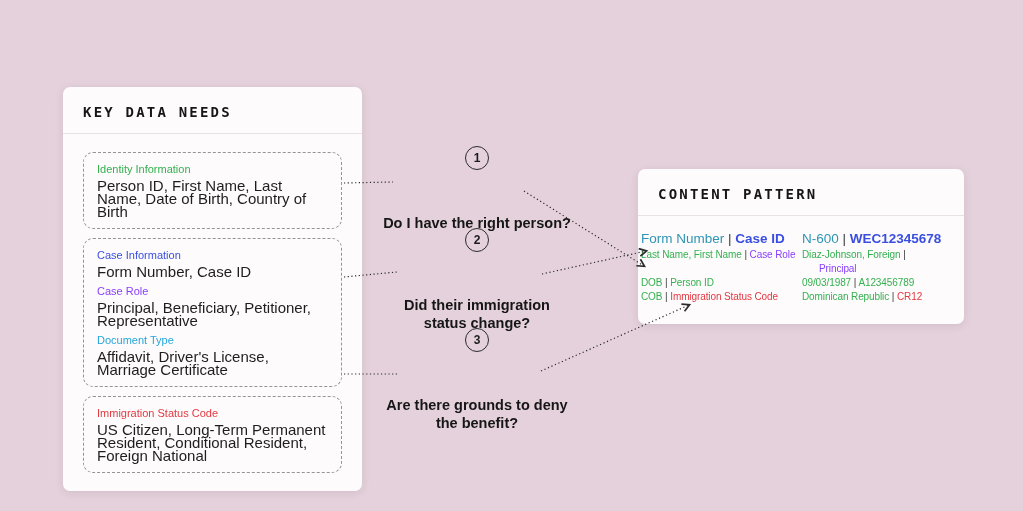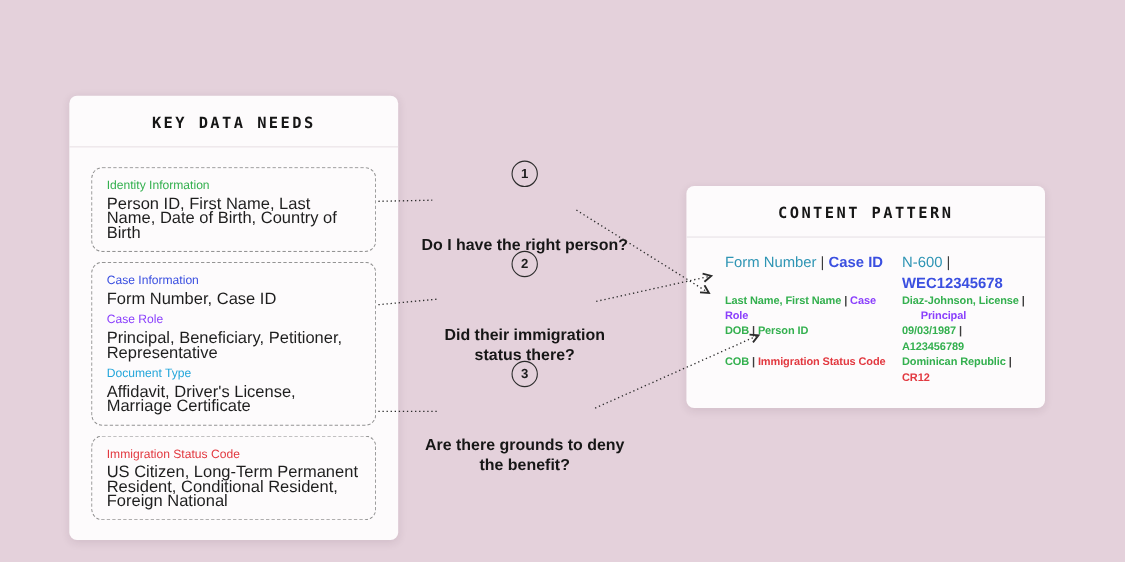--- a/index.html
+++ b/index.html
@@ -1,21 +1,21 @@
 <!DOCTYPE html>
 <html><head>
 <meta charset="utf-8">
 <style>
   html,body{margin:0;padding:0;}
   body{font-family:"Liberation Sans", sans-serif; background:#e4d1db;}
   .canvas{position:relative;width:1023px;height:511px;background:#e4d1db;overflow:hidden;}
 
   .card{position:absolute;background:#fdfbfc;border-radius:7px;box-shadow:0 2px 8px rgba(60,30,50,.10);z-index:1;}
   .card h2{margin:0;font-family:"DejaVu Sans Mono", monospace;font-weight:bold;color:#161616;
-           font-size:14px;letter-spacing:2.2px;line-height:20px;text-align:center;}
+           font-size:14px;letter-spacing:2.2px;line-height:20px;}
   .card .head{padding:15px 20px 11px 20px;}
   .divider{height:1px;background:#e8e2e6;}
 
   
   .left-card{left:63px;top:87px;width:299px;}
   .left-card .boxes{padding:18px 20px 18px 20px;}
   .dashed-box{border:1.5px dashed #949494;border-radius:10px;padding:10px 13px;background:transparent;}
   .dashed-box + .dashed-box{margin-top:9px;}
   .group + .group{margin-top:7px;}
   .group .label{font-size:11px;line-height:13px;margin-bottom:3px;}
@@ -23,27 +23,27 @@
 
   
   .q{position:absolute;left:382px;width:190px;text-align:center;z-index:2;}
   .q1{top:146px;} .q2{top:228px;} .q3{top:328px;}
   .qcircle{width:22px;height:22px;border:1.6px solid #2b2b2b;border-radius:50%;
            margin:0 auto 6px auto;display:flex;align-items:center;justify-content:center;
            font-size:12px;font-weight:bold;color:#1c1c1c;}
   .qtext{font-size:14.5px;font-weight:bold;color:#161616;line-height:18px;margin-top:44px;}
 
   
-  .right-card{left:624px;top:169px;width:326px;}
-  .pattern{padding:13px 18px 20px 35px;}
+  .right-card{left:638px;top:169px;width:326px;}
+  .pattern{padding:13px 18px 20px 3px;}
   .prow{display:flex;align-items:baseline;}
   .prow .field{width:161px;flex:0 0 161px;}
   .prow .value{flex:1;}
   .prow-large{font-size:13.5px;line-height:19px;}
-  .prow-small{font-size:10px;line-height:14px;letter-spacing:-0.1px;font-weight:bold;}
+  .prow-small{font-size:10px;line-height:14px;letter-spacing:-0.1px;}
   .part-b{font-weight:bold;}
 
   .overlay{position:absolute;left:0;top:0;width:1023px;height:511px;z-index:5;pointer-events:none;}
 </style>
 </head>
 <body>
 
 <div class="canvas">
 
   <div class="card left-card">
@@ -80,40 +80,40 @@
         </div>
       </div>
   </div>
 
   <div class="q q1">
     <div class="qcircle">1</div>
     <div class="qtext">Do I have the right person?</div>
   </div>
   <div class="q q2">
     <div class="qcircle">2</div>
-    <div class="qtext">Did their immigration status there?</div>
+    <div class="qtext">Did their immigration status change?</div>
   </div>
   <div class="q q3">
     <div class="qcircle">3</div>
     <div class="qtext">Are there grounds to deny the benefit?</div>
   </div>
 
   <div class="card right-card">
     <div class="head">
       <h2>CONTENT PATTERN</h2>
     </div>
     <div class="divider"></div>
     <div class="pattern" id="pattern-rows">
         <div class="prow prow-large">
           <div class="field"><span style="color: rgb(47, 149, 180);">Form Number</span><span style="color: rgb(60, 60, 60);"> | </span><span class="part-b" style="color: rgb(58, 79, 224);">Case ID</span></div>
           <div class="value"><span style="color: rgb(47, 149, 180);">N-600</span><span style="color: rgb(60, 60, 60);"> | </span><span class="part-b" style="color: rgb(58, 79, 224);">WEC12345678</span></div>
         </div>
         <div class="prow prow-small">
           <div class="field"><span style="color: rgb(52, 176, 79);">Last Name, First Name</span><span style="color: rgb(60, 60, 60);"> | </span><span style="color: rgb(138, 63, 252);">Case Role</span></div>
-          <div class="value"><span style="color: rgb(52, 176, 79);">Diaz-Johnson, License</span><span style="color: rgb(60, 60, 60);"> | </span><span style="color: rgb(138, 63, 252); margin-left: 17px;">Principal</span></div>
+          <div class="value"><span style="color: rgb(52, 176, 79);">Diaz-Johnson, Foreign</span><span style="color: rgb(60, 60, 60);"> | </span><span style="color: rgb(138, 63, 252); margin-left: 17px;">Principal</span></div>
         </div>
         <div class="prow prow-small">
           <div class="field"><span style="color: rgb(52, 176, 79);">DOB</span><span style="color: rgb(60, 60, 60);"> | </span><span style="color: rgb(52, 176, 79);">Person ID</span></div>
           <div class="value"><span style="color: rgb(52, 176, 79);">09/03/1987</span><span style="color: rgb(60, 60, 60);"> | </span><span style="color: rgb(52, 176, 79);">A123456789</span></div>
         </div>
         <div class="prow prow-small">
           <div class="field"><span style="color: rgb(52, 176, 79);">COB</span><span style="color: rgb(60, 60, 60);"> | </span><span style="color: rgb(226, 57, 64);">Immigration Status Code</span></div>
           <div class="value"><span style="color: rgb(52, 176, 79); margin-top: 28px;">Dominican Republic</span><span style="color: rgb(60, 60, 60);"> | </span><span style="color: rgb(226, 57, 64);">CR12</span></div>
         </div>
       </div>

